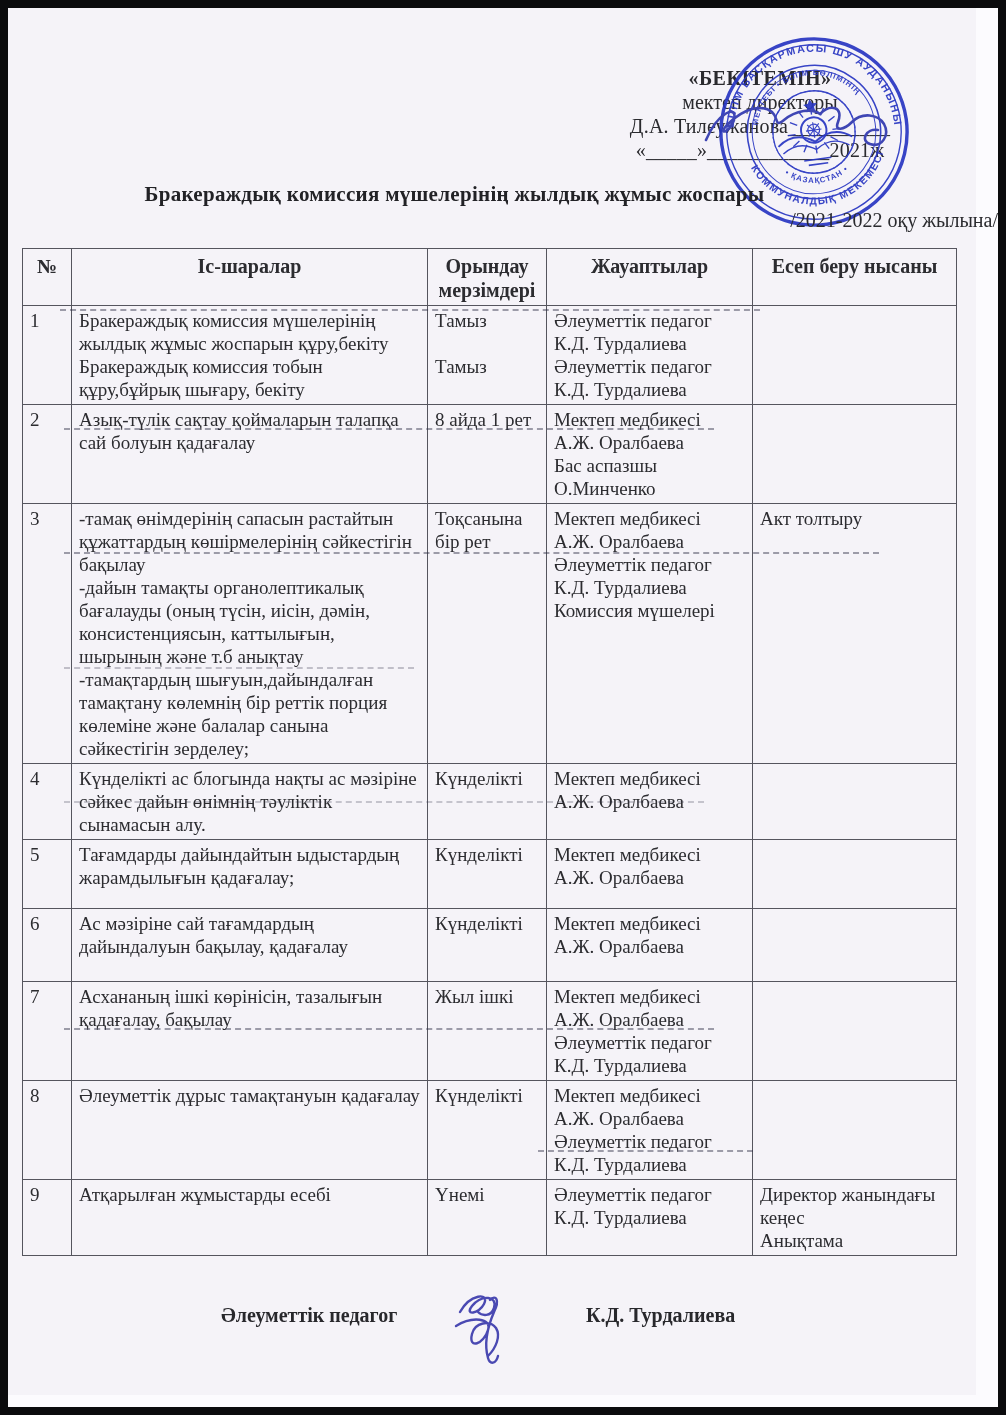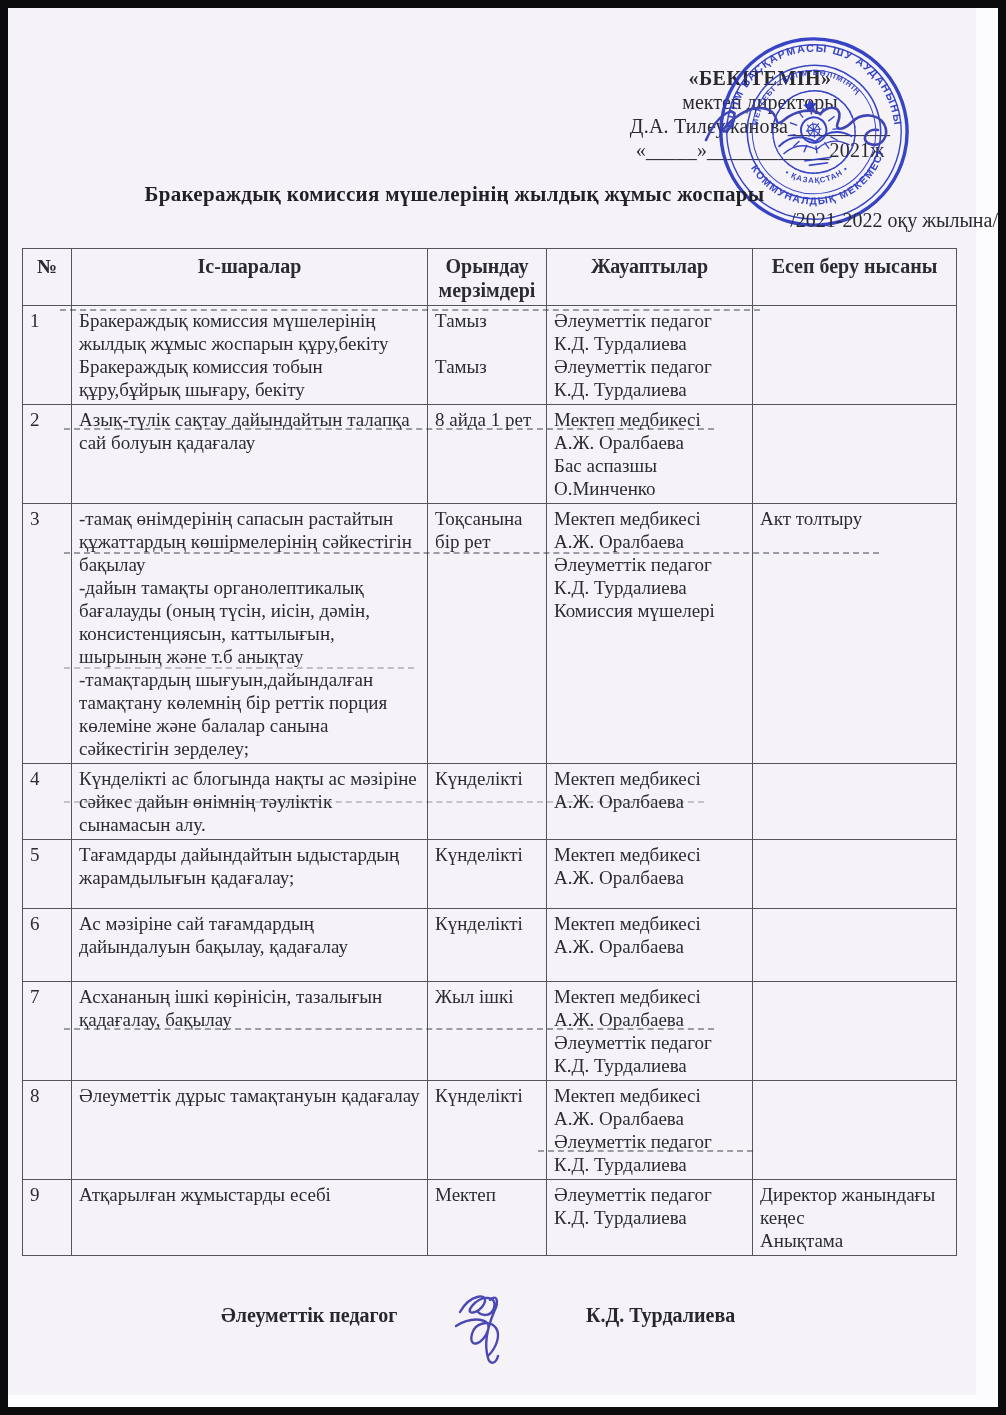--- a/index.html
+++ b/index.html
@@ -141,21 +141,21 @@
 
 Тамыз</td>
         <td class="pre">Әлеуметтік педагог
 К.Д. Турдалиева
 Әлеуметтік педагог
 К.Д. Турдалиева</td>
         <td class="pre"></td>
       </tr>
       <tr style="height:90px">
         <td class="num pre">2</td>
-        <td class="pre">Азық-түлік сақтау дайындайтын талапқа сай болуын қадағалау</td>
+        <td class="pre">Азық-түлік сақтау қоймаларын талапқа сай болуын қадағалау</td>
         <td class="pre">8 айда 1 рет</td>
         <td class="pre">Мектеп медбикесі
 А.Ж. Оралбаева
 Бас аспазшы
 О.Минченко</td>
         <td class="pre"></td>
       </tr>
       <tr style="height:250px">
         <td class="num pre">3</td>
         <td class="pre">-тамақ өнімдерінің сапасын растайтын құжаттардың көшірмелерінің сәйкестігін бақылау
@@ -209,21 +209,21 @@
         <td class="pre">Күнделікті</td>
         <td class="pre">Мектеп медбикесі
 А.Ж. Оралбаева
 Әлеуметтік педагог
 К.Д. Турдалиева</td>
         <td class="pre"></td>
       </tr>
       <tr style="height:70px">
         <td class="num pre">9</td>
         <td class="pre">Атқарылған жұмыстарды есебі</td>
-        <td class="pre">Мектеп</td>
+        <td class="pre">Үнемі</td>
         <td class="pre">Әлеуметтік педагог
 К.Д. Турдалиева</td>
         <td class="pre">Директор жанындағы кеңес
 Анықтама</td>
       </tr>
     </tbody>
       </table>
 
     <div class="scan-line" style="left:52px;top:301px;width:700px"></div>
     <div class="scan-line" style="left:56px;top:420px;width:650px"></div>

